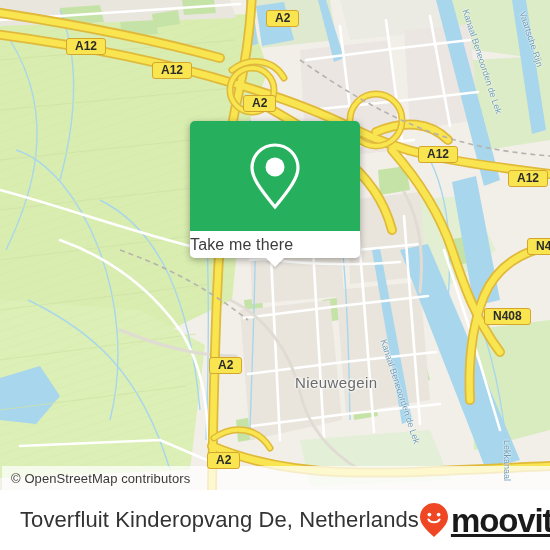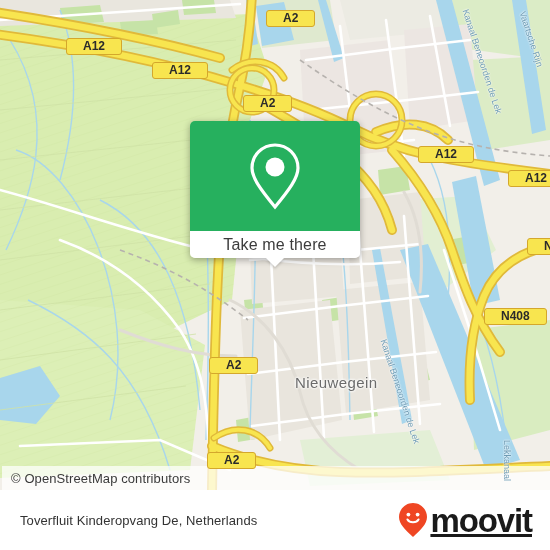--- a/index.html
+++ b/index.html
@@ -36,21 +36,21 @@
     box-shadow:0 2px 7px rgba(0,0,0,0.33);
     overflow:visible;
     z-index:30;
   }
   .popup-head{
     height:110px;border-radius:5px 5px 0 0;
     display:flex;align-items:center;justify-content:center;
   }
   .popup-foot{
     height:27px;background:#ffffff;border-radius:0 0 5px 5px;
-    display:flex;align-items:center;justify-content:center;
+    display:flex;align-items:center;justify-content:flex-start;
     position:relative;
   }
   .popup-foot .label{
     font-size:16px;color:#3c3c3c;letter-spacing:.15px;
   }
   .popup-tail{
     position:absolute;left:50%;bottom:-9px;margin-left:-9px;
     width:0;height:0;
     border-left:9px solid transparent;
     border-right:9px solid transparent;
@@ -62,35 +62,35 @@
   .footer{
     position:absolute;left:0;top:490px;width:550px;height:60px;
     background:#ffffff;overflow:hidden;
   }
   .footer-inner{
     position:relative;width:100%;height:100%;
     display:flex;align-items:center;justify-content:space-between;
     padding:0 18px 0 20px;box-sizing:border-box;
   }
   .footer-title{
-    font-size:13px;color:#333333;letter-spacing:.1px;white-space:nowrap;
+    font-size:22px;color:#333333;letter-spacing:.1px;white-space:nowrap;
   }
   .brand{display:flex;align-items:center;gap:2px;}
   .brand-word{
     font-size:33px;font-weight:bold;color:#1a1a1a;letter-spacing:-1.1px;
     line-height:1;
     text-decoration:underline;
   }
 
   
   .shield{
     position:absolute;
     background:#f8e54f;border:1.5px solid #d4a72c;border-radius:3px;
     color:#2b2b2b;font-size:12px;font-weight:bold;
-    padding:0 16px;line-height:15px;height:15px;
+    padding:0 8px;line-height:15px;height:15px;
     box-sizing:content-box;
     white-space:nowrap;
     z-index:12;
     text-align:right;
   }
   .place-label{
     position:absolute;color:#6b6b6b;font-size:15px;
     letter-spacing:.4px;white-space:nowrap;z-index:12;
     text-shadow:0 0 3px #fff,0 0 3px #fff,0 0 3px #fff;
   }

